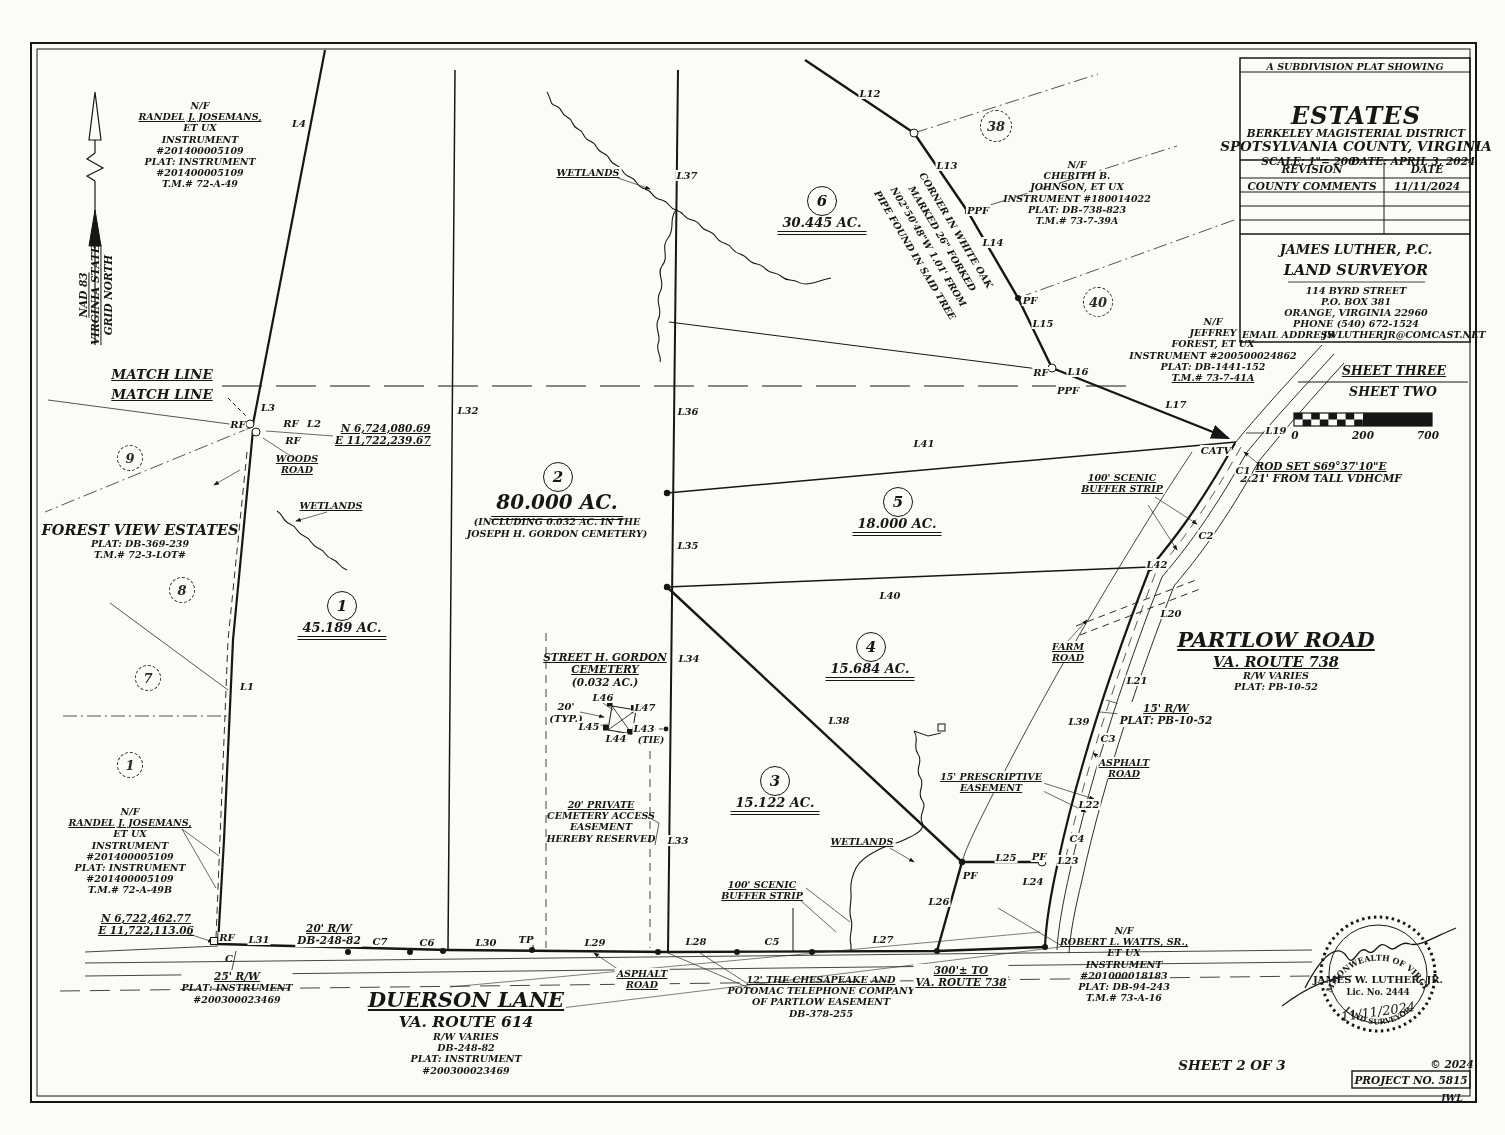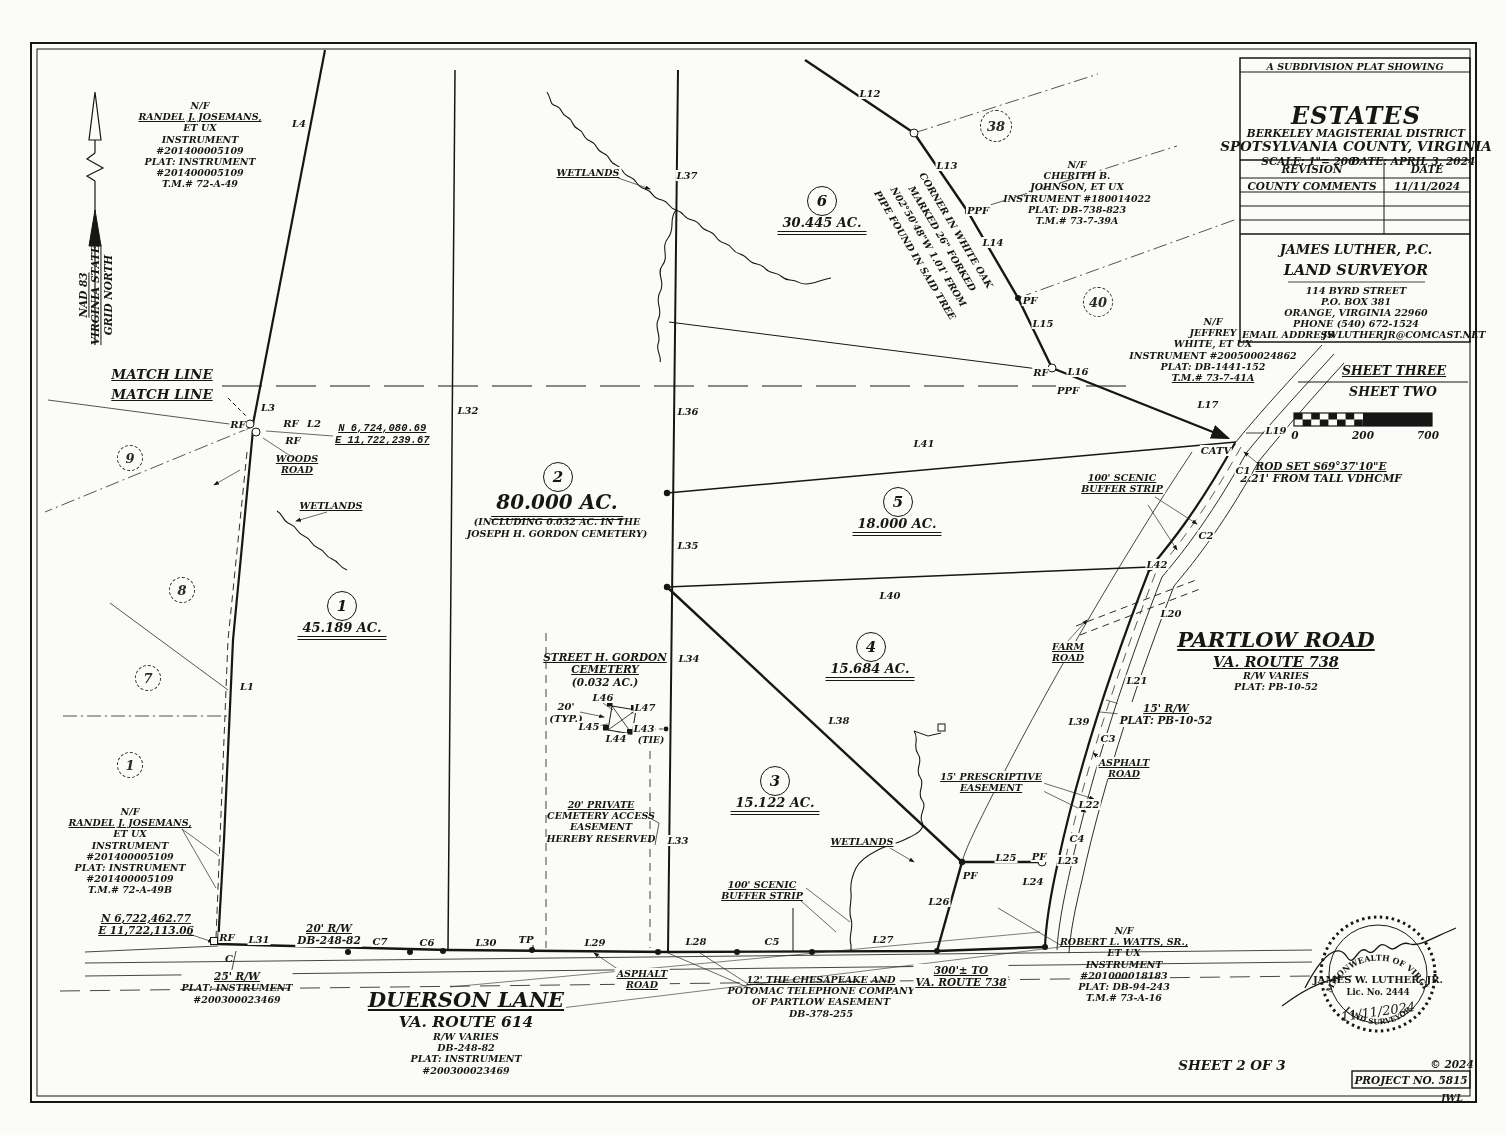--- a/index.html
+++ b/index.html
@@ -1,21 +1,21 @@
 <!DOCTYPE html>
 <html><head>
 <meta charset="utf-8">
 <style>
   html,body{margin:0;padding:0;background:#d8d8d4;}
   #sheet{position:relative;width:1505px;height:1135px;background:#fbfbf8;overflow:hidden;
          font-family:"DejaVu Serif",serif;color:#141414;}
   svg.lw{position:absolute;left:0;top:0;}
   .lbl{position:absolute;font-family:"DejaVu Serif",serif;font-style:italic;font-weight:700;
        color:#161616;white-space:nowrap;transform:translateX(-50%);text-align:center;line-height:1.18;}
-  .la{transform:none;text-align:center;font-family:Liberation Mono, monospace;}
+  .la{transform:none;text-align:right;}
   .u{text-decoration:underline;}
   .bg{background:#fbfbf8;padding:0 2px;}.sz9{font-size:9.5px}.sz10{font-size:10.5px}
   .sz12{font-size:12.5px}.sz13{font-size:13.5px}.sz14{font-size:14.5px}.sz15{font-size:15.5px}
   .sz17{font-size:13px}.sz20{font-size:20px}.sz21{font-size:21px}.sz24{font-size:24px}
   .ll{position:absolute;font:italic 700 10px "DejaVu Serif",serif;color:#161616;white-space:nowrap;
       transform:translateX(-50%);background:#fbfbf8;padding:0 1px;}
   .ac{border-bottom:4px double #161616;padding:0 5px 1px 5px;}
   .pc{position:absolute;width:28px;height:28px;border:1.7px solid #161616;border-radius:50%;
       font:italic 700 15px "DejaVu Serif",serif;display:flex;align-items:center;justify-content:center;
       transform:translate(-50%,-50%);background:#fbfbf8;color:#161616;}
@@ -320,36 +320,41 @@
   <div>CHERITH B.</div>
   <div>JOHNSON, ET UX</div>
   <div>INSTRUMENT #180014022</div>
   <div>PLAT: DB-738-823</div>
   <div>T.M.# 73-7-39A</div>
 </div>
 
 <div class="lbl sz9" style="left:1213px;top:316px">
   <div>N/F</div>
   <div>JEFFREY</div>
-  <div>WHITE, ET UX</div>
+  <div>FOREST, ET UX</div>
   <div>INSTRUMENT #200500024862</div>
   <div>PLAT: DB-1441-152</div>
   <div class="u">T.M.# 73-7-41A</div>
 </div>
 
 <div class="lbl sz9" style="left:1124px;top:925px">
   <div>N/F</div>
   <div class="u">ROBERT L. WATTS, SR.,</div>
   <div>ET UX</div>
   <div>INSTRUMENT</div>
   <div>#201000018183</div>
   <div>PLAT: DB-94-243</div>
   <div>T.M.# 73-A-16</div>
 </div>
 
+<div class="lbl" style="left:140px;top:521px">
+  <div class="sz14">FOREST VIEW ESTATES</div>
+  <div class="sz9">PLAT: DB-369-239</div>
+  <div class="sz9">T.M.# 72-3-LOT#</div>
+</div>
 
 <div class="pc" style="left:342px;top:606px">1</div>
 <div class="lbl sz17 ac" style="left:342px;top:620px">45.189 AC.</div>
 
 <div class="pc" style="left:558px;top:477px">2</div>
 <div class="lbl sz20 ac" style="left:557px;top:491px">80.000 AC.</div>
 <div class="lbl sz9" style="left:557px;top:516px">(INCLUDING 0.032 AC. IN THE</div>
 <div class="lbl sz9" style="left:557px;top:528px">JOSEPH H. GORDON CEMETERY)</div>
 
 <div class="pc" style="left:775px;top:781px">3</div>
@@ -486,21 +491,21 @@
 
 <div class="ll" style="left:247px;top:681px">L1</div>
 <div class="ll" style="left:314px;top:418px">L2</div>
 <div class="ll" style="left:268px;top:402px">L3</div>
 <div class="ll" style="left:299px;top:118px">L4</div>
 <div class="ll" style="left:870px;top:88px">L12</div>
 <div class="ll" style="left:947px;top:160px">L13</div>
 <div class="ll" style="left:993px;top:237px">L14</div>
 <div class="ll" style="left:1043px;top:318px">L15</div>
 <div class="ll" style="left:1078px;top:366px">L16</div>
-<div class="ll" style="left:1208px;top:399px">L17</div>
+<div class="ll" style="left:1176px;top:399px">L17</div>
 <div class="ll" style="left:1276px;top:425px">L19</div>
 <div class="ll" style="left:1171px;top:608px">L20</div>
 <div class="ll" style="left:1137px;top:675px">L21</div>
 <div class="ll" style="left:1089px;top:799px">L22</div>
 <div class="ll" style="left:1068px;top:855px">L23</div>
 <div class="ll" style="left:1033px;top:876px">L24</div>
 <div class="ll" style="left:1006px;top:852px">L25</div>
 <div class="ll" style="left:939px;top:896px">L26</div>
 <div class="ll" style="left:883px;top:934px">L27</div>
 <div class="ll" style="left:696px;top:936px">L28</div>

